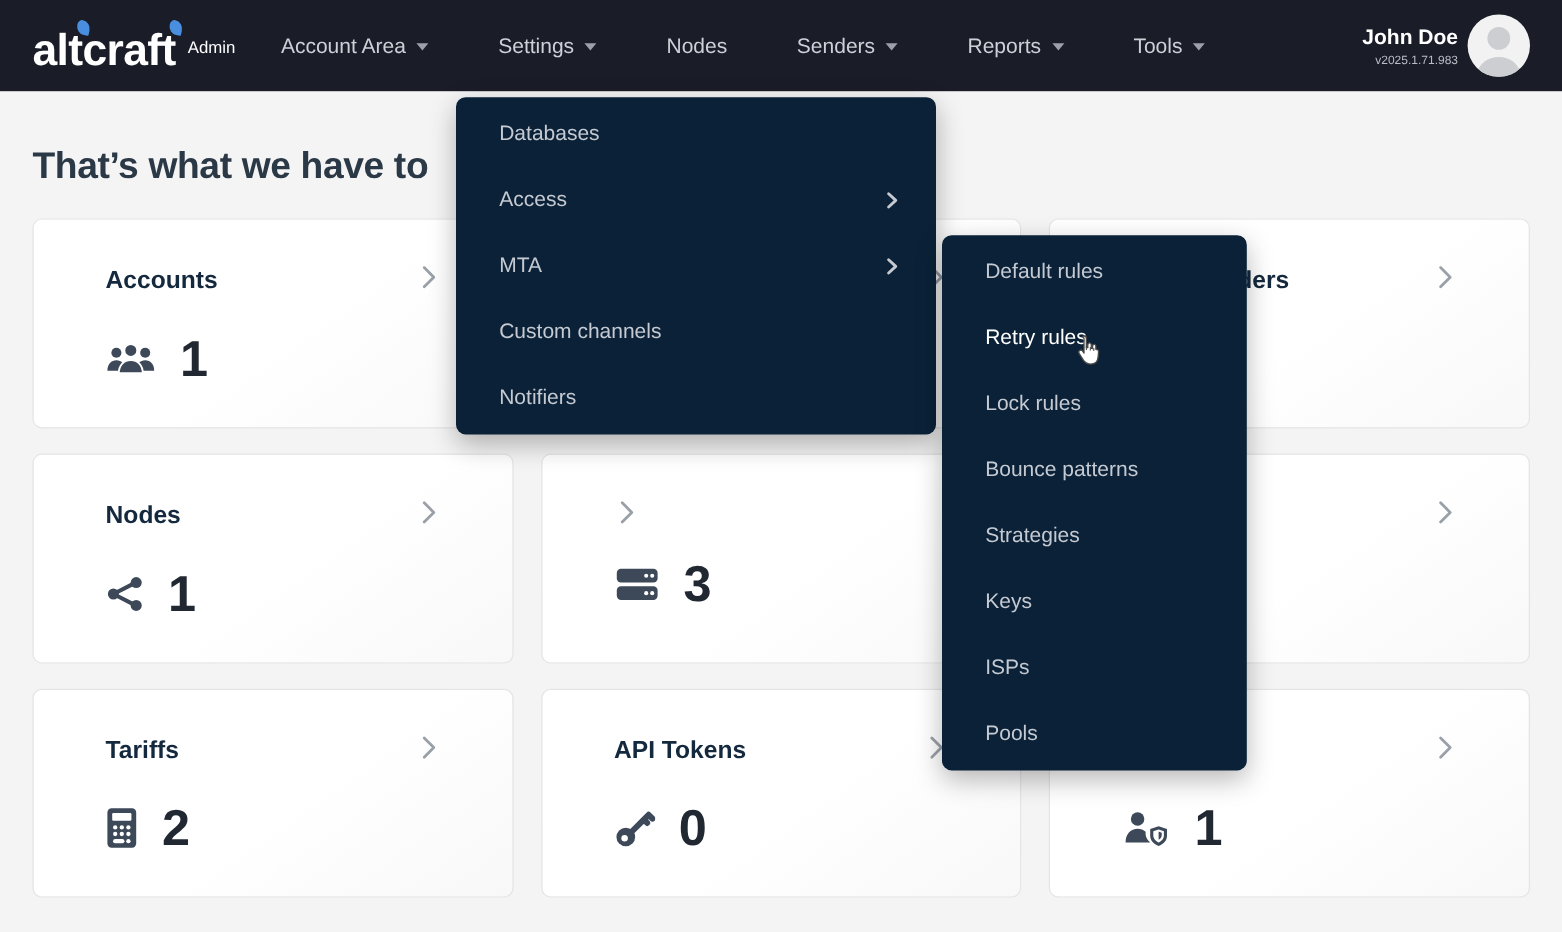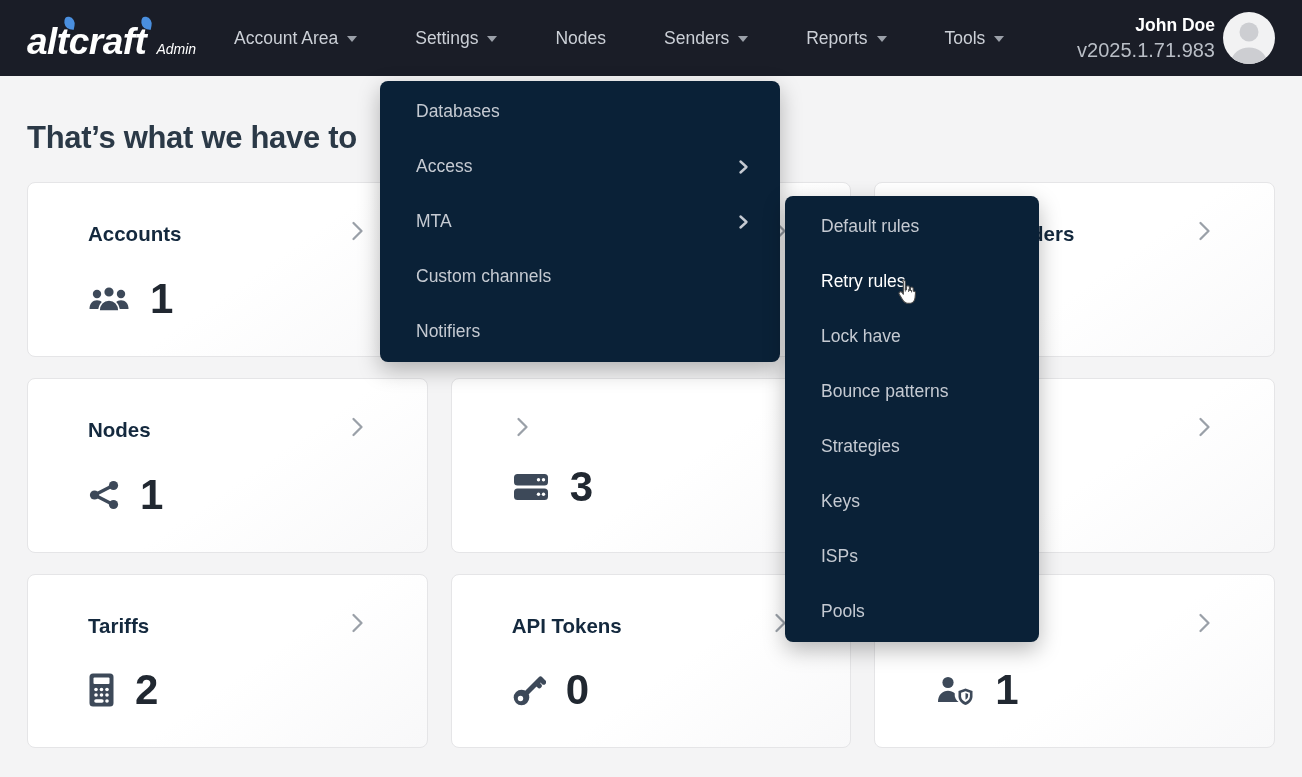--- a/index.html
+++ b/index.html
@@ -10,21 +10,21 @@
     position:relative;
     overflow:hidden;
   }
 
   
   .navbar {
     height:76px; background:#1a1d27;
     display:flex; align-items:center;
     padding:0 27px;
   }
-  .logo { display:flex; align-items:flex-end; cursor:pointer;font-style:italic; }
+  .logo { display:flex; align-items:center; cursor:pointer; }
   .logo-text {
     color:#fff; font-size:37px; font-weight:700; letter-spacing:-0.5px;
     line-height:1; position:relative; top:3px;
   }
   .logo-text .t { position:relative; }
   .logo-text .t::after {
     content:""; position:absolute; top:-4px; right:-6px;
     width:11px; height:12px; background:#4a8fdf;
     border-radius:55% 100% 10% 100%;
     transform:rotate(12deg);
@@ -38,21 +38,21 @@
   }
   .caret {
     width:0; height:0; margin-top:2px;
     border-left:5px solid transparent; border-right:5px solid transparent;
     border-top:6px solid #9ba0a9;
   }
 
   .user-block { margin-left:auto; display:flex; align-items:center; gap:8px;justify-content:space-between; }
   .user-text { text-align:right; }
   .user-name { color:#fff; font-weight:700; font-size:17.5px; }
-  .user-version { color:#b9bec6; font-size:20px; margin-top:3px; }
+  .user-version { color:#b9bec6; font-size:10px; margin-top:3px; }
   .avatar {
     width:52px; height:52px; border-radius:50%;
     background:#f2f2f3; overflow:hidden; flex:none; cursor:pointer;
   }
 
   
   .container { padding:0 27px; }
   .page-heading {
     font-size:31px; font-weight:700; color:#2b3947;
     margin:44px 0 26px; letter-spacing:-0.3px;
@@ -335,21 +335,21 @@
 </div>
 
 <div class="dropdown mta-submenu">
   <div class="submenu-row">
       <span>Default rules</span>
     </div>
   <div class="submenu-row hovered">
       <span>Retry rules</span>
     </div>
   <div class="submenu-row">
-      <span>Lock have</span>
+      <span>Lock rules</span>
     </div>
   <div class="submenu-row">
       <span>Bounce patterns</span>
     </div>
   <div class="submenu-row">
       <span>Strategies</span>
     </div>
   <div class="submenu-row">
       <span>Keys</span>
     </div>

